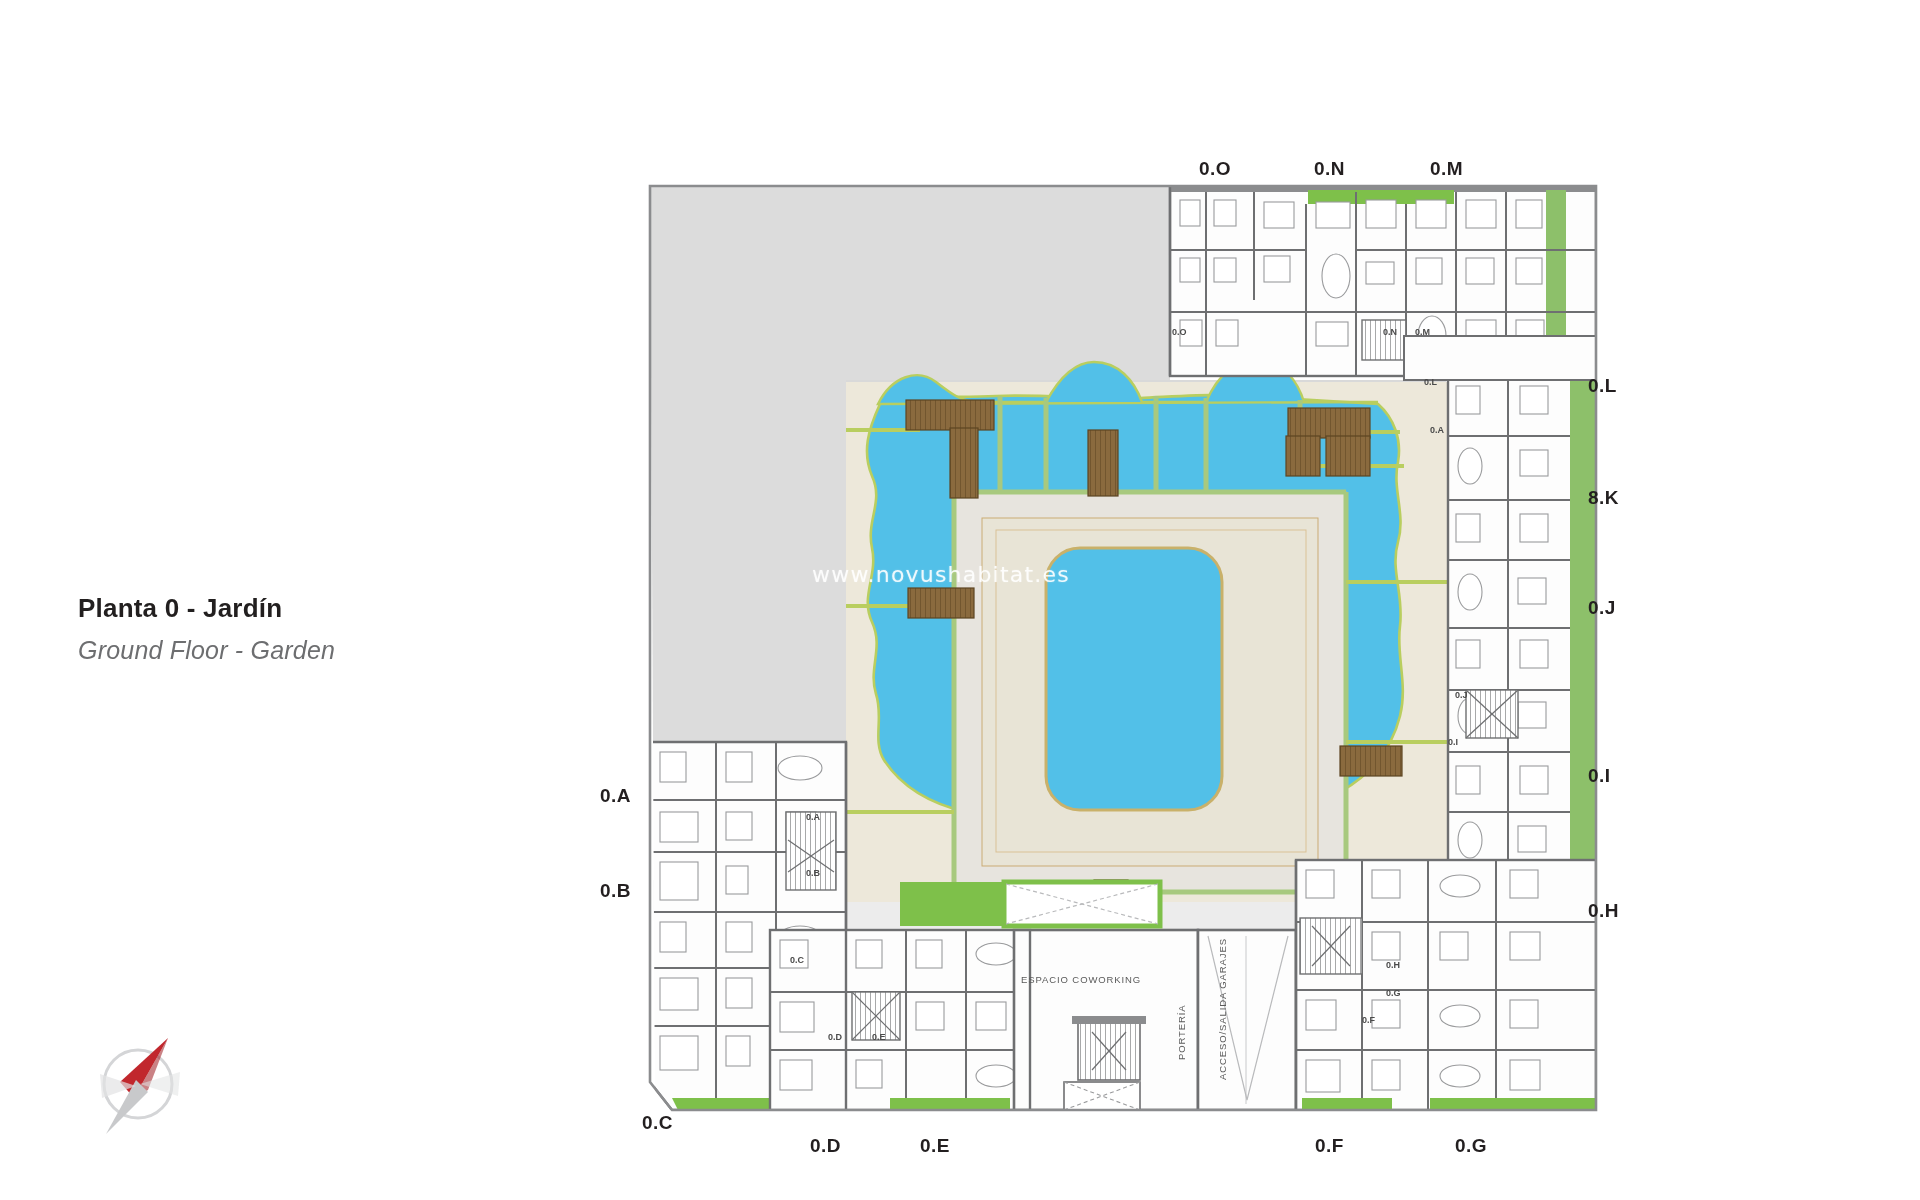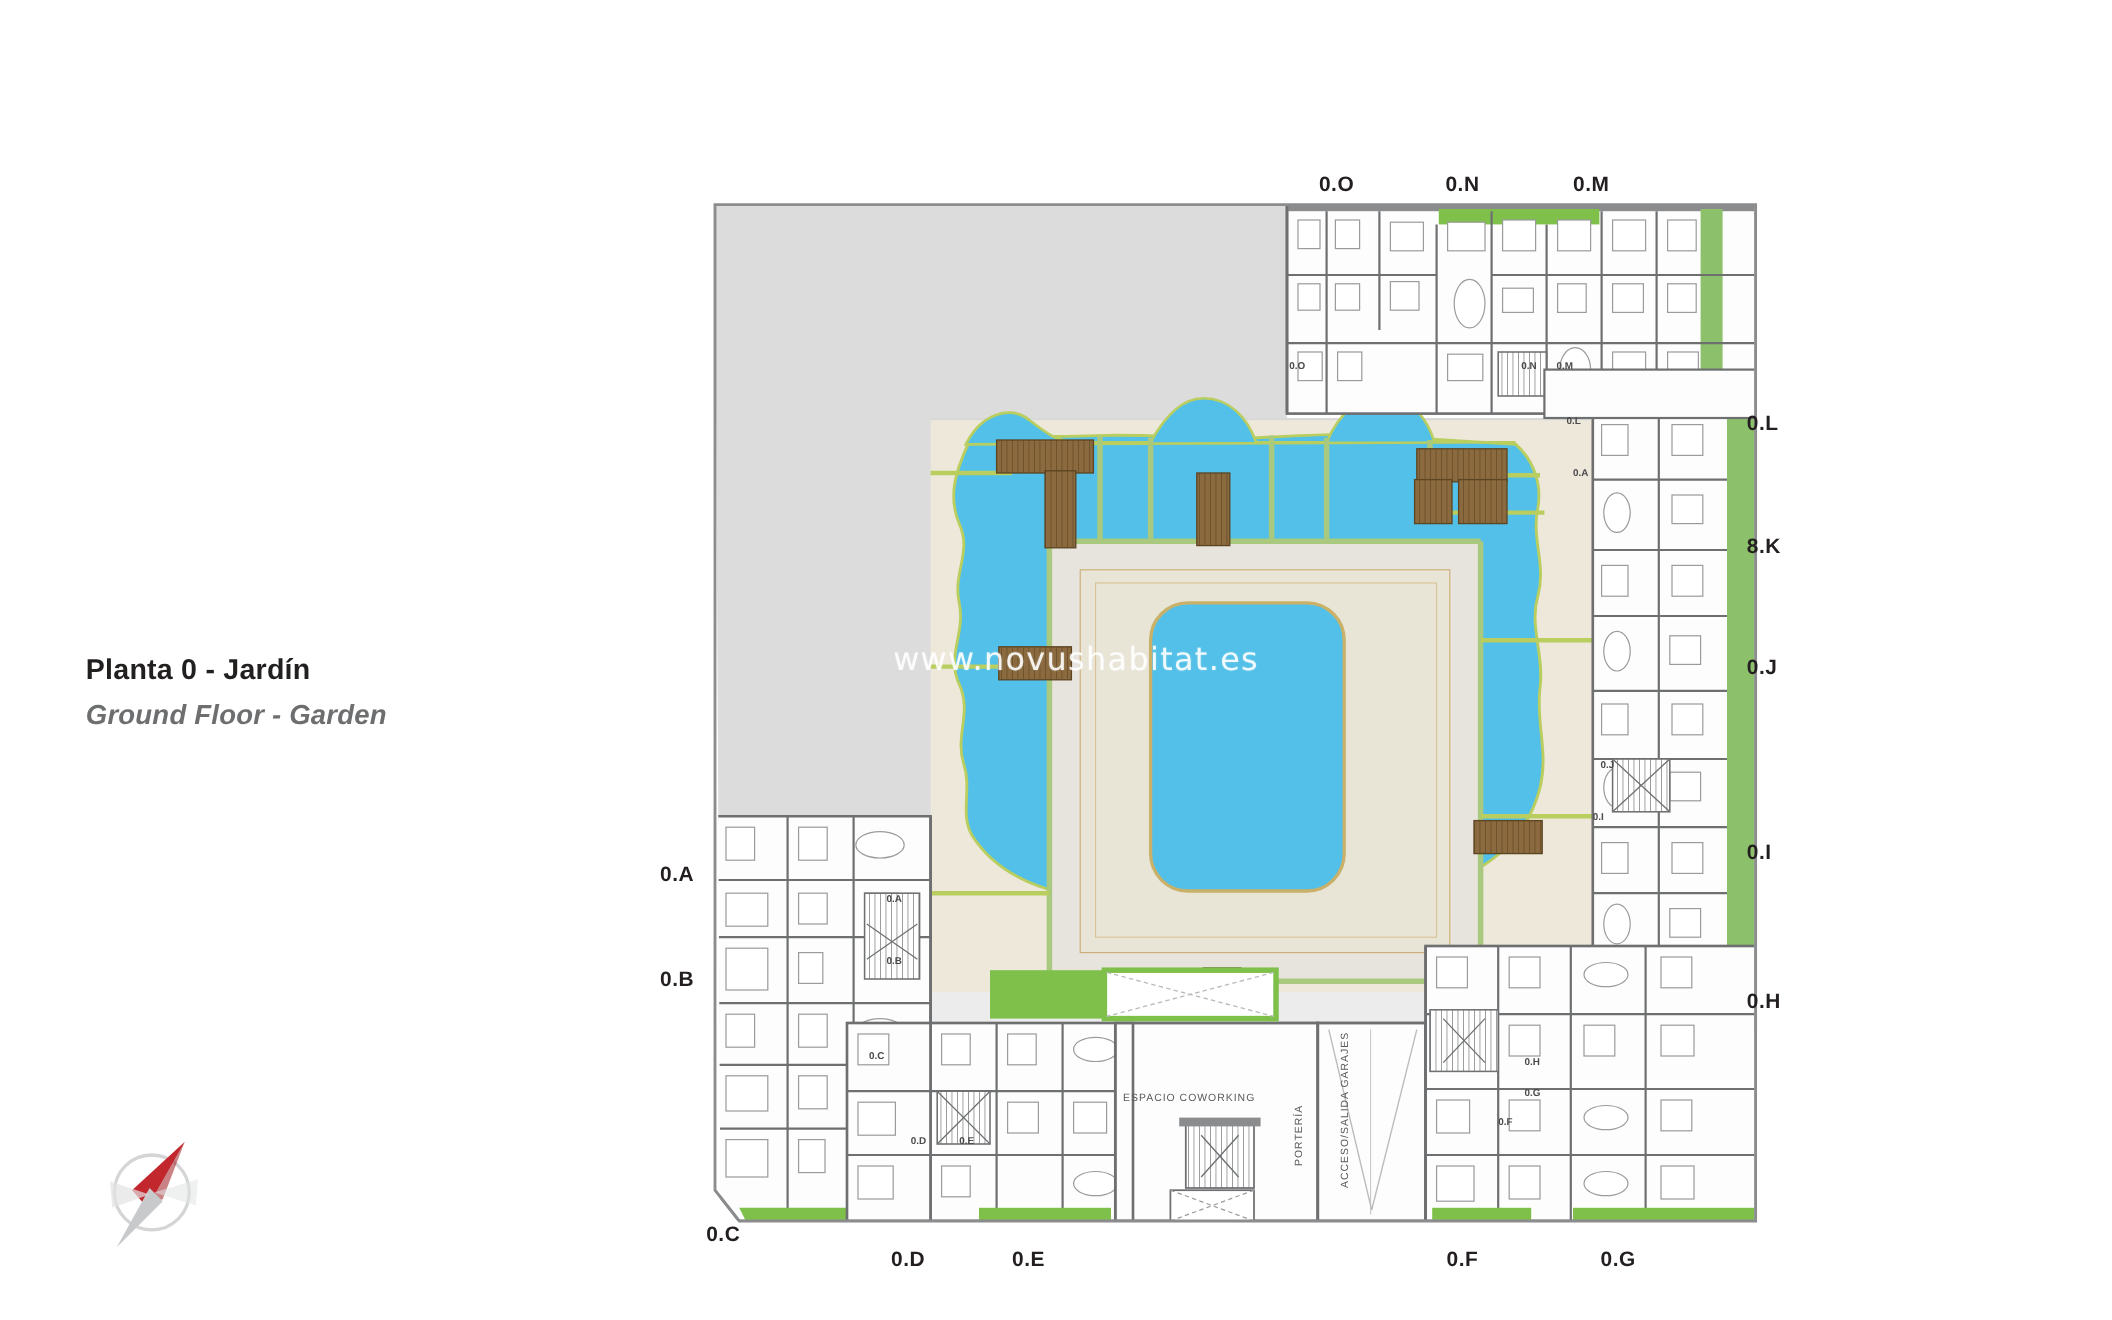--- a/index.html
+++ b/index.html
@@ -26,21 +26,21 @@
     font-size: 26px;
     font-weight: bold;
     color: #221f1f;
     letter-spacing: .2px;
     line-height: 1.25;
     white-space: nowrap;
   }
   #plan-title-en {
     font-size: 25px;
     font-style: italic;
-    font-weight: bold;
+    font-weight: normal;
     color: #6d6e70;
     letter-spacing: .2px;
     line-height: 1.25;
     margin-top: 10px;
     white-space: nowrap;
   }
 
   
   #compass {
     position: absolute;
@@ -66,22 +66,22 @@
     font-weight: bold;
     color: #231f20;
     letter-spacing: .5px;
     white-space: nowrap;
   }
 
   
   #watermark {
     position: absolute;
     left: 812px;
-    top: 582px;
-    font-size: 29px;
+    top: 562px;
+    font-size: 22px;
     color: rgba(255,255,255,0.88);
     letter-spacing: 1.2px;
     white-space: nowrap;
     font-family: "DejaVu Sans", sans-serif;
     pointer-events: none;
     text-shadow: 0 0 2px rgba(255,255,255,0.35);
   }
 
   
   .inner-tag {
@@ -473,16 +473,16 @@
     <div class="inner-tag" style="left: 806px; top: 812px;">0.A</div>
     <div class="inner-tag" style="left: 806px; top: 868px;">0.B</div>
     <div class="inner-tag" style="left: 790px; top: 955px;">0.C</div>
     <div class="inner-tag" style="left: 828px; top: 1032px;">0.D</div>
     <div class="inner-tag" style="left: 872px; top: 1032px;">0.E</div>
     <div class="inner-tag" style="left: 1386px; top: 960px;">0.H</div>
     <div class="inner-tag" style="left: 1386px; top: 988px;">0.G</div>
     <div class="inner-tag" style="left: 1362px; top: 1015px;">0.F</div>
   </div>
 <div id="room-labels-layer">
-    <div class="room-tag" style="left: 1021px; top: 974px; margin-top: 19px;">ESPACIO COWORKING</div>
+    <div class="room-tag" style="left: 1021px; top: 974px;">ESPACIO COWORKING</div>
     <div class="room-tag vert" style="left: 1176px; top: 1060px;">PORTERÍA</div>
     <div class="room-tag vert" style="left: 1217px; top: 1080px;">ACCESO/SALIDA GARAJES</div>
   </div>
 
 </body></html>

